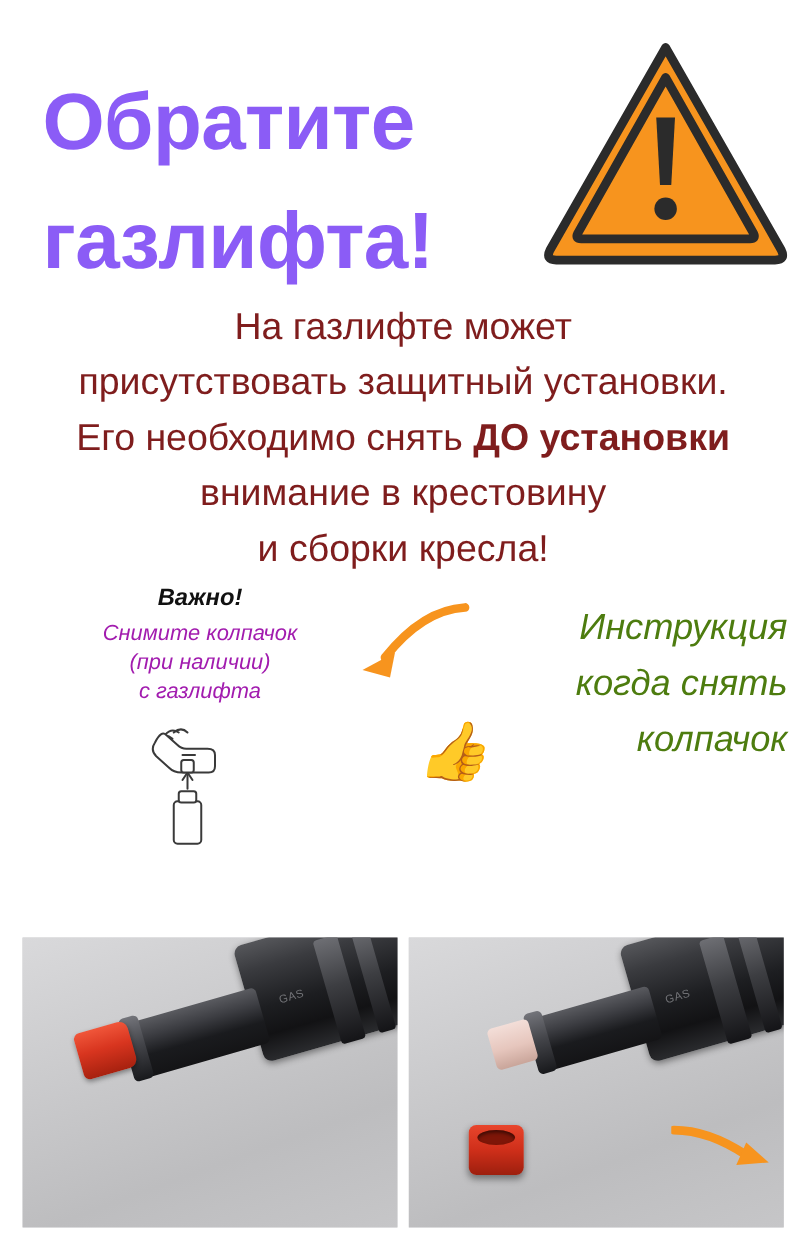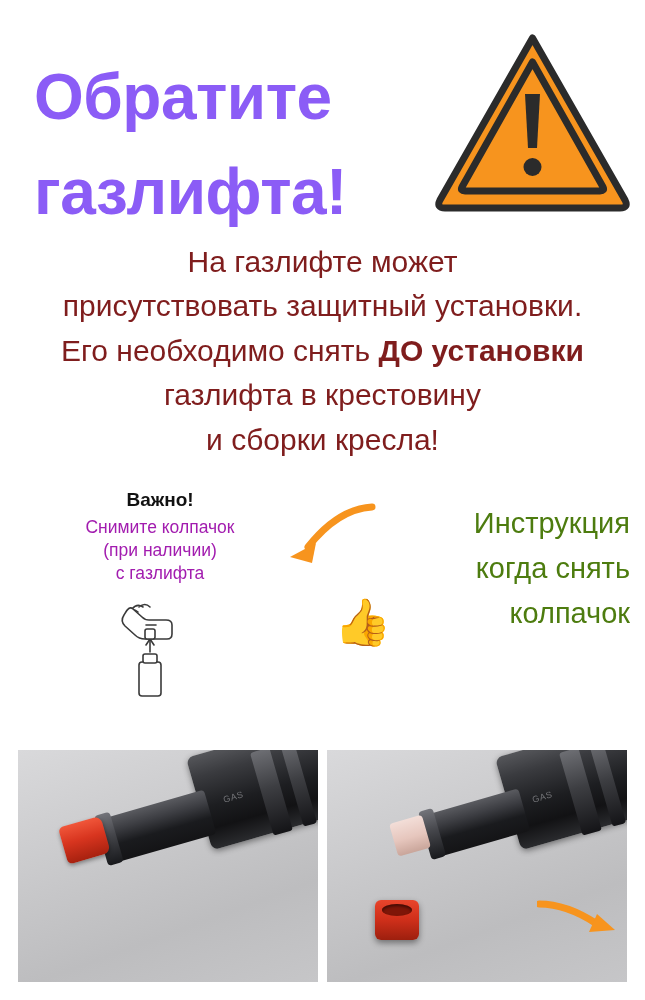--- a/index.html
+++ b/index.html
@@ -49,22 +49,22 @@
     color: #7f1d1d;
     font-size: 30px;
     line-height: 1.48;
   }
   .paragraph .line { display: block; white-space: nowrap; }
   .paragraph b { font-weight: bold; }
 
   
   .mid {
     position: absolute;
-    top: 481px; left: 0;
-    width: 597px; height: 250px;
+    top: 460px; left: 0;
+    width: 597px; height: 250px; font-style: italic;
   }
 
   
   .label-card {
     position: absolute;
     left: 60px; top: 8px;
     width: 200px;
     text-align: center;
   }
   .label-card .imp {
@@ -217,21 +217,21 @@
         <path d="M90 62 h15 l-3 54 h-9 z" fill="#2b2b2b"></path>
         <circle cx="97.5" cy="135" r="9" fill="#2b2b2b"></circle>
       </svg>
     </div>
   </div>
 
   <div class="paragraph">
     <span class="line">На газлифте может</span>
     <span class="line">присутствовать защитный установки.</span>
     <span class="line"><span>Его необходимо снять </span><b>ДО установки</b></span>
-    <span class="line">газлифта в крестовину</span>
+    <span class="line">внимание в крестовину</span>
     <span class="line">и сборки кресла!</span>
   </div>
 
   <div class="mid">
 
     <div class="label-card">
       <div class="imp">Важно!</div>
       <div class="sub">
         <span>Снимите колпачок</span>
         <span>(при наличии)</span>

